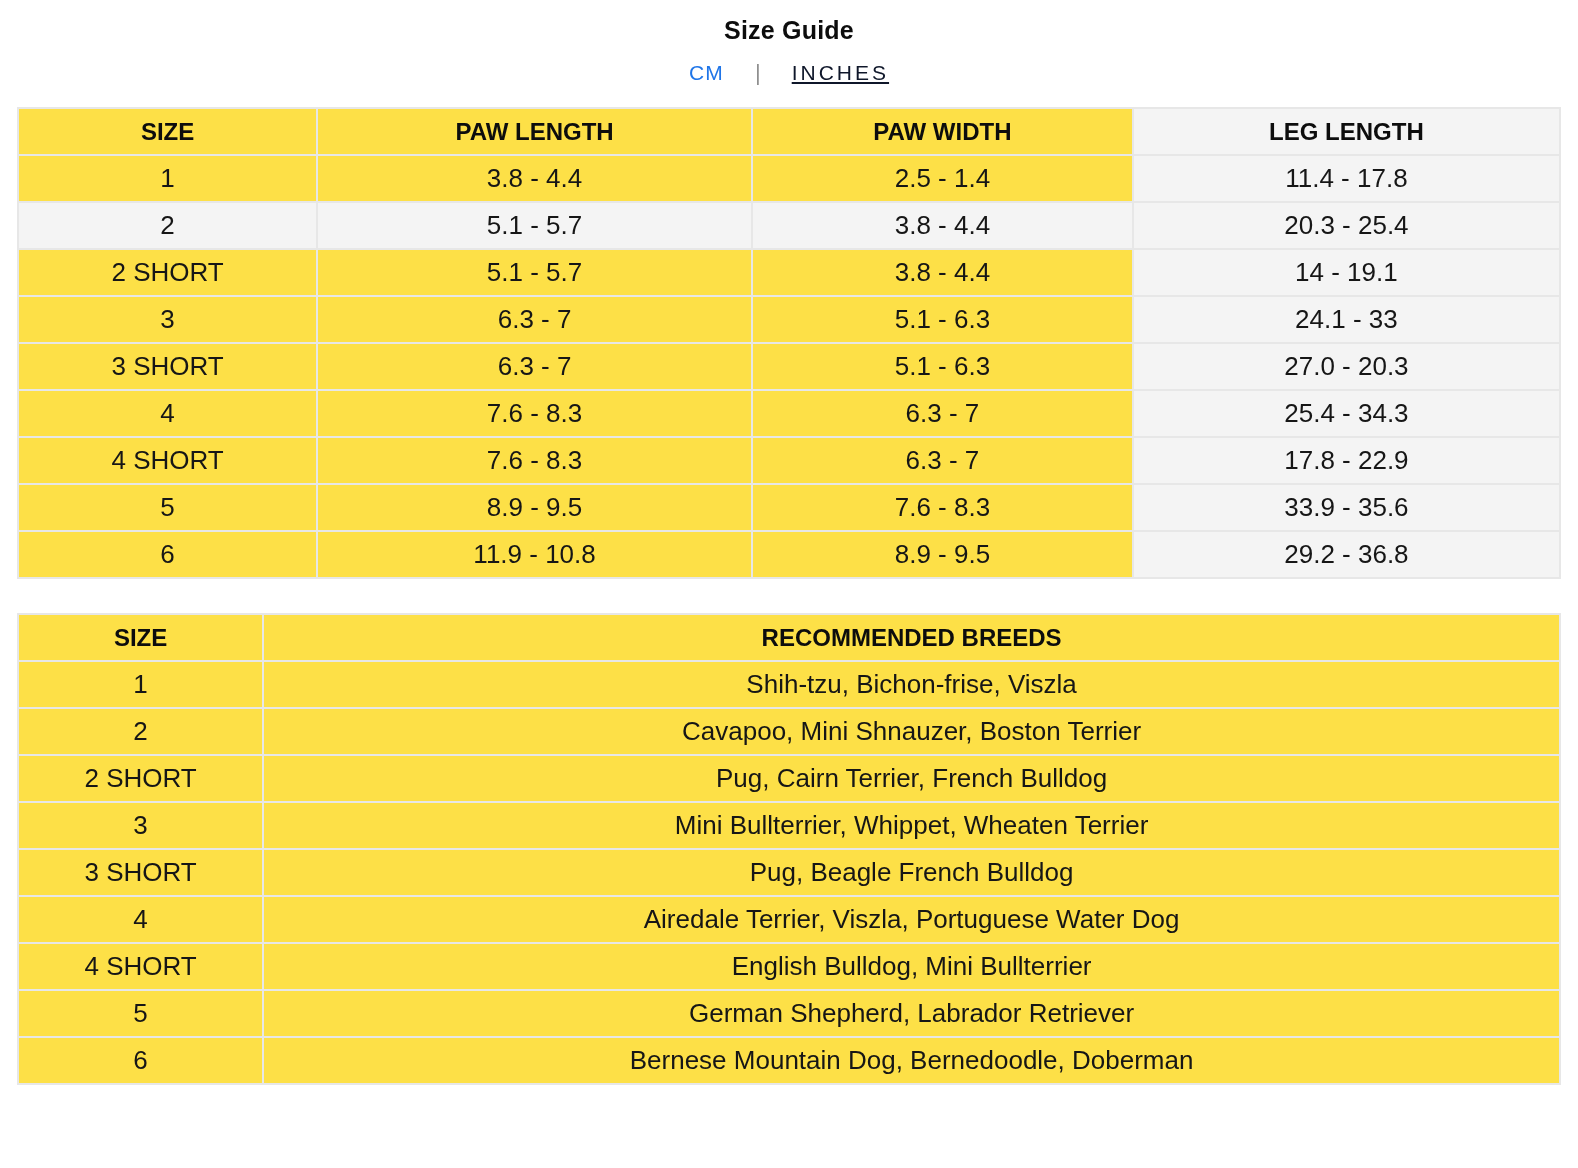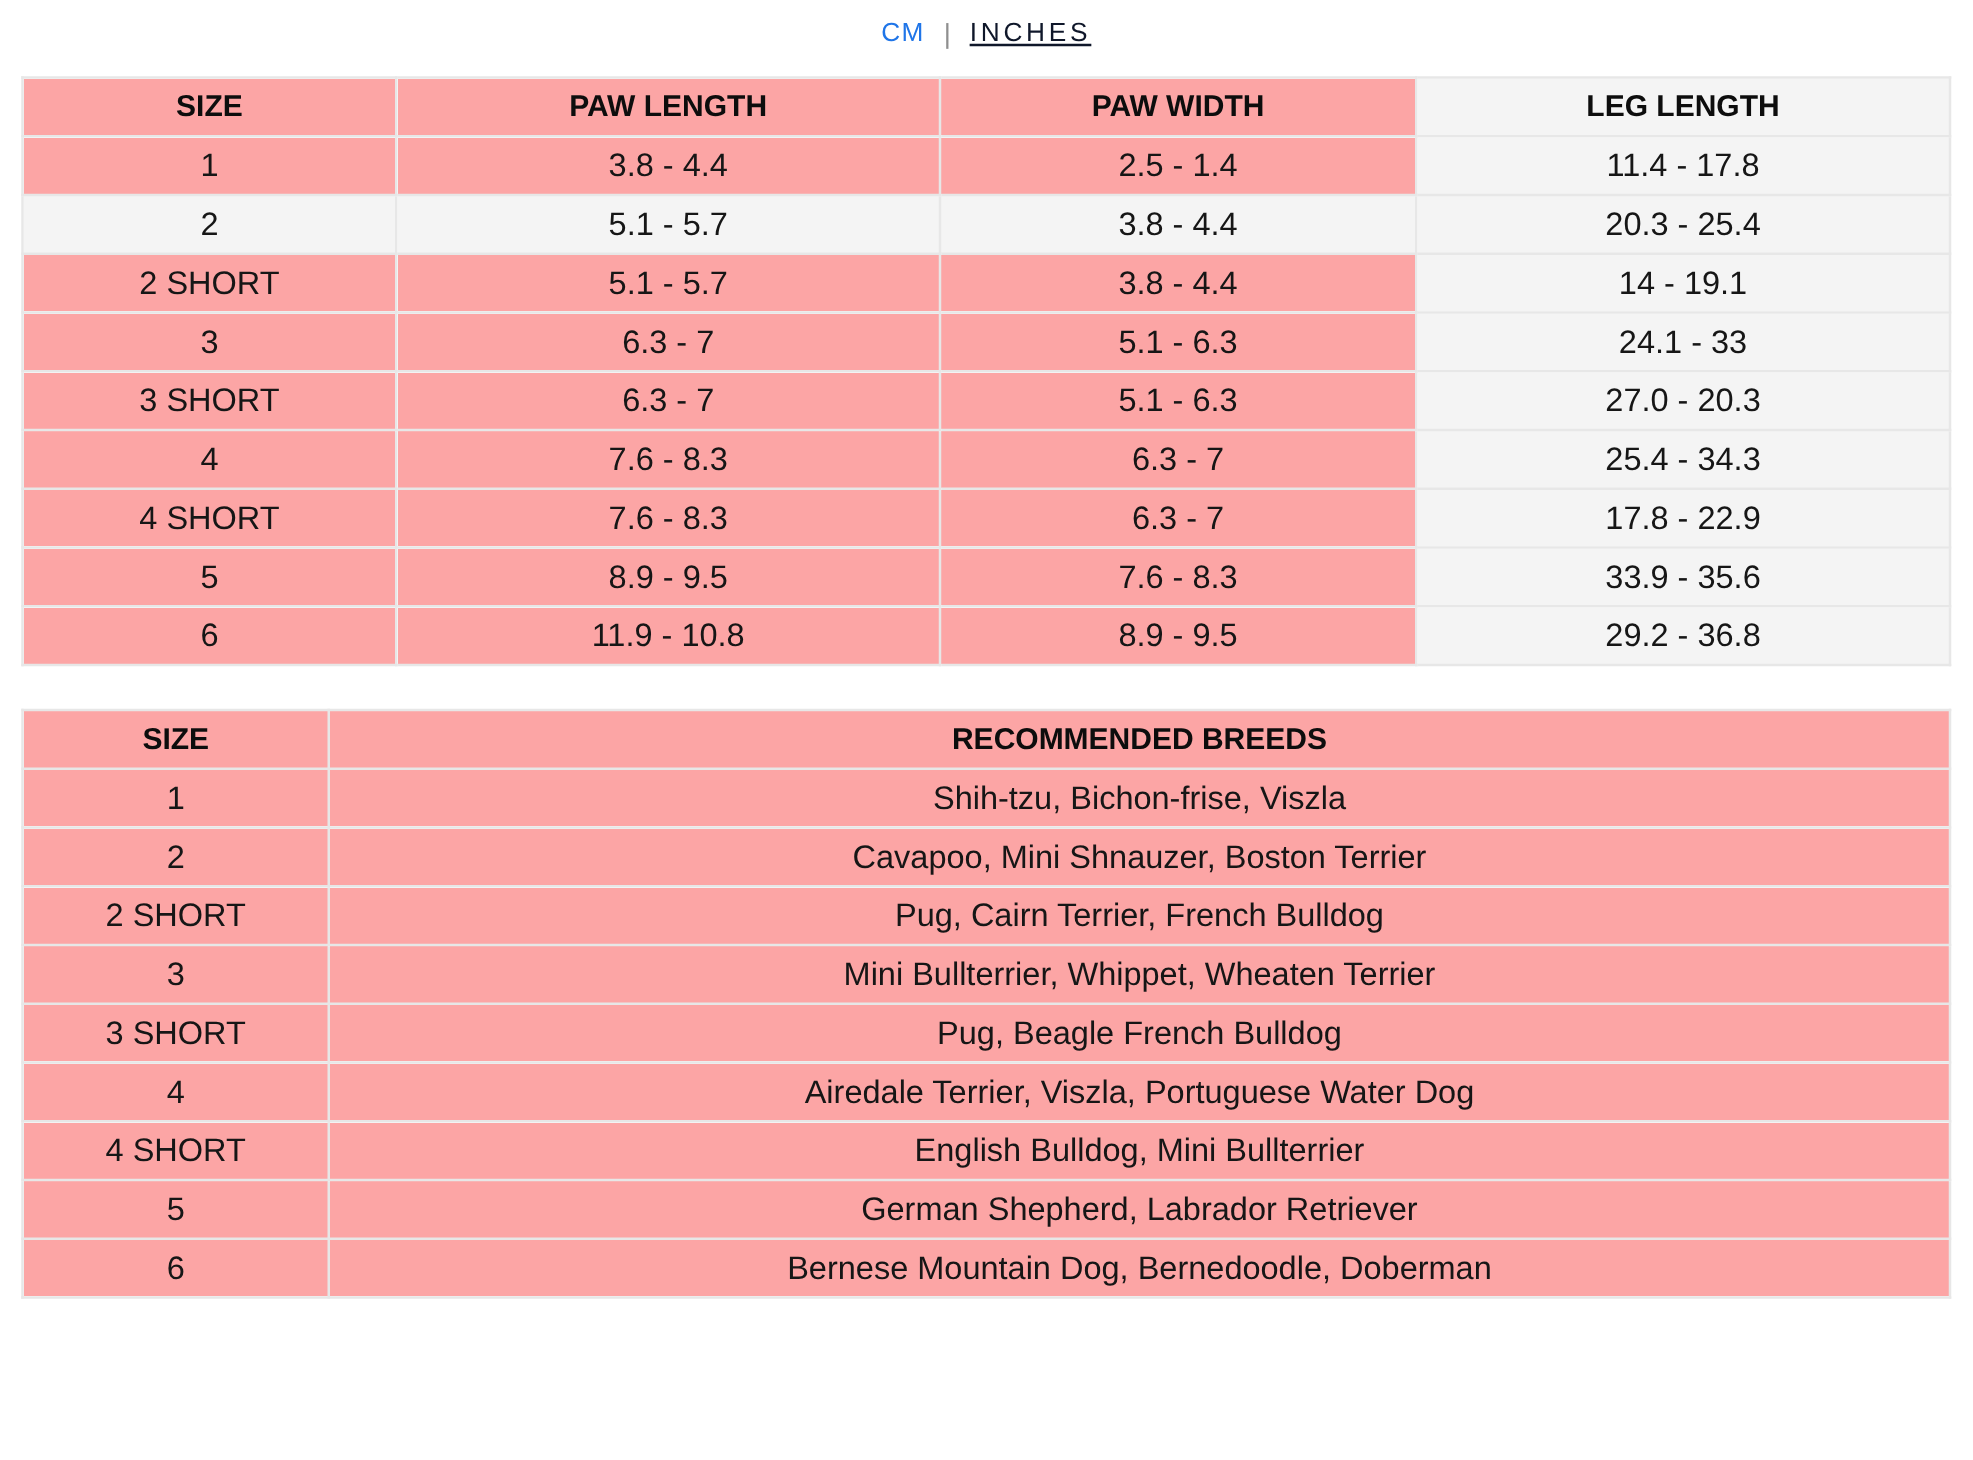--- a/index.html
+++ b/index.html
@@ -26,21 +26,21 @@
     margin: 0;
     padding-top: 15px;
     line-height: 31px;
     color: #0d0d0d;
   }
 
   .unit-toggle {
     display: flex;
     justify-content: center;
     align-items: center;
-    gap: 15px;
+    gap: 31px;
     margin-top: 13px;
     font-size: 21px;
     line-height: 28px;
   }
   .unit-cm {
     color: #1f75e8;
     letter-spacing: 1.2px;
     cursor: pointer;
     font-weight: 400;
   }
@@ -65,41 +65,42 @@
   }
   .size-table { margin-top: 20px; }
   .breeds-table { margin-top: 34px; }
 
   th, td {
     border: 2px solid #e7e7e7;
     text-align: center;
     vertical-align: middle;
     height: 47px;
     padding: 0 8px;
-    background: #fca5a5;
+    background: #fde047;
     white-space: nowrap;
     overflow: hidden;
   }
   th {
     font-size: 24px;
     font-weight: 700;
     color: #0d0d0d;
   }
   td {
     font-size: 26px;
     font-weight: 400;
     color: #161616;
   }
   .col-shade { background: #f4f4f4; }
   tr.hl td { background: #f4f4f4; }
 </style>
 </head>
 <body>
 
 <div class="page">
+  <h1 class="title">Size Guide</h1>
 
   <div class="unit-toggle">
     <span class="unit-cm">CM</span>
     <span class="unit-sep">|</span>
     <span class="unit-inches">INCHES</span>
   </div>
 
   <div class="wrap">
 
     <table class="size-table" id="size-table">

